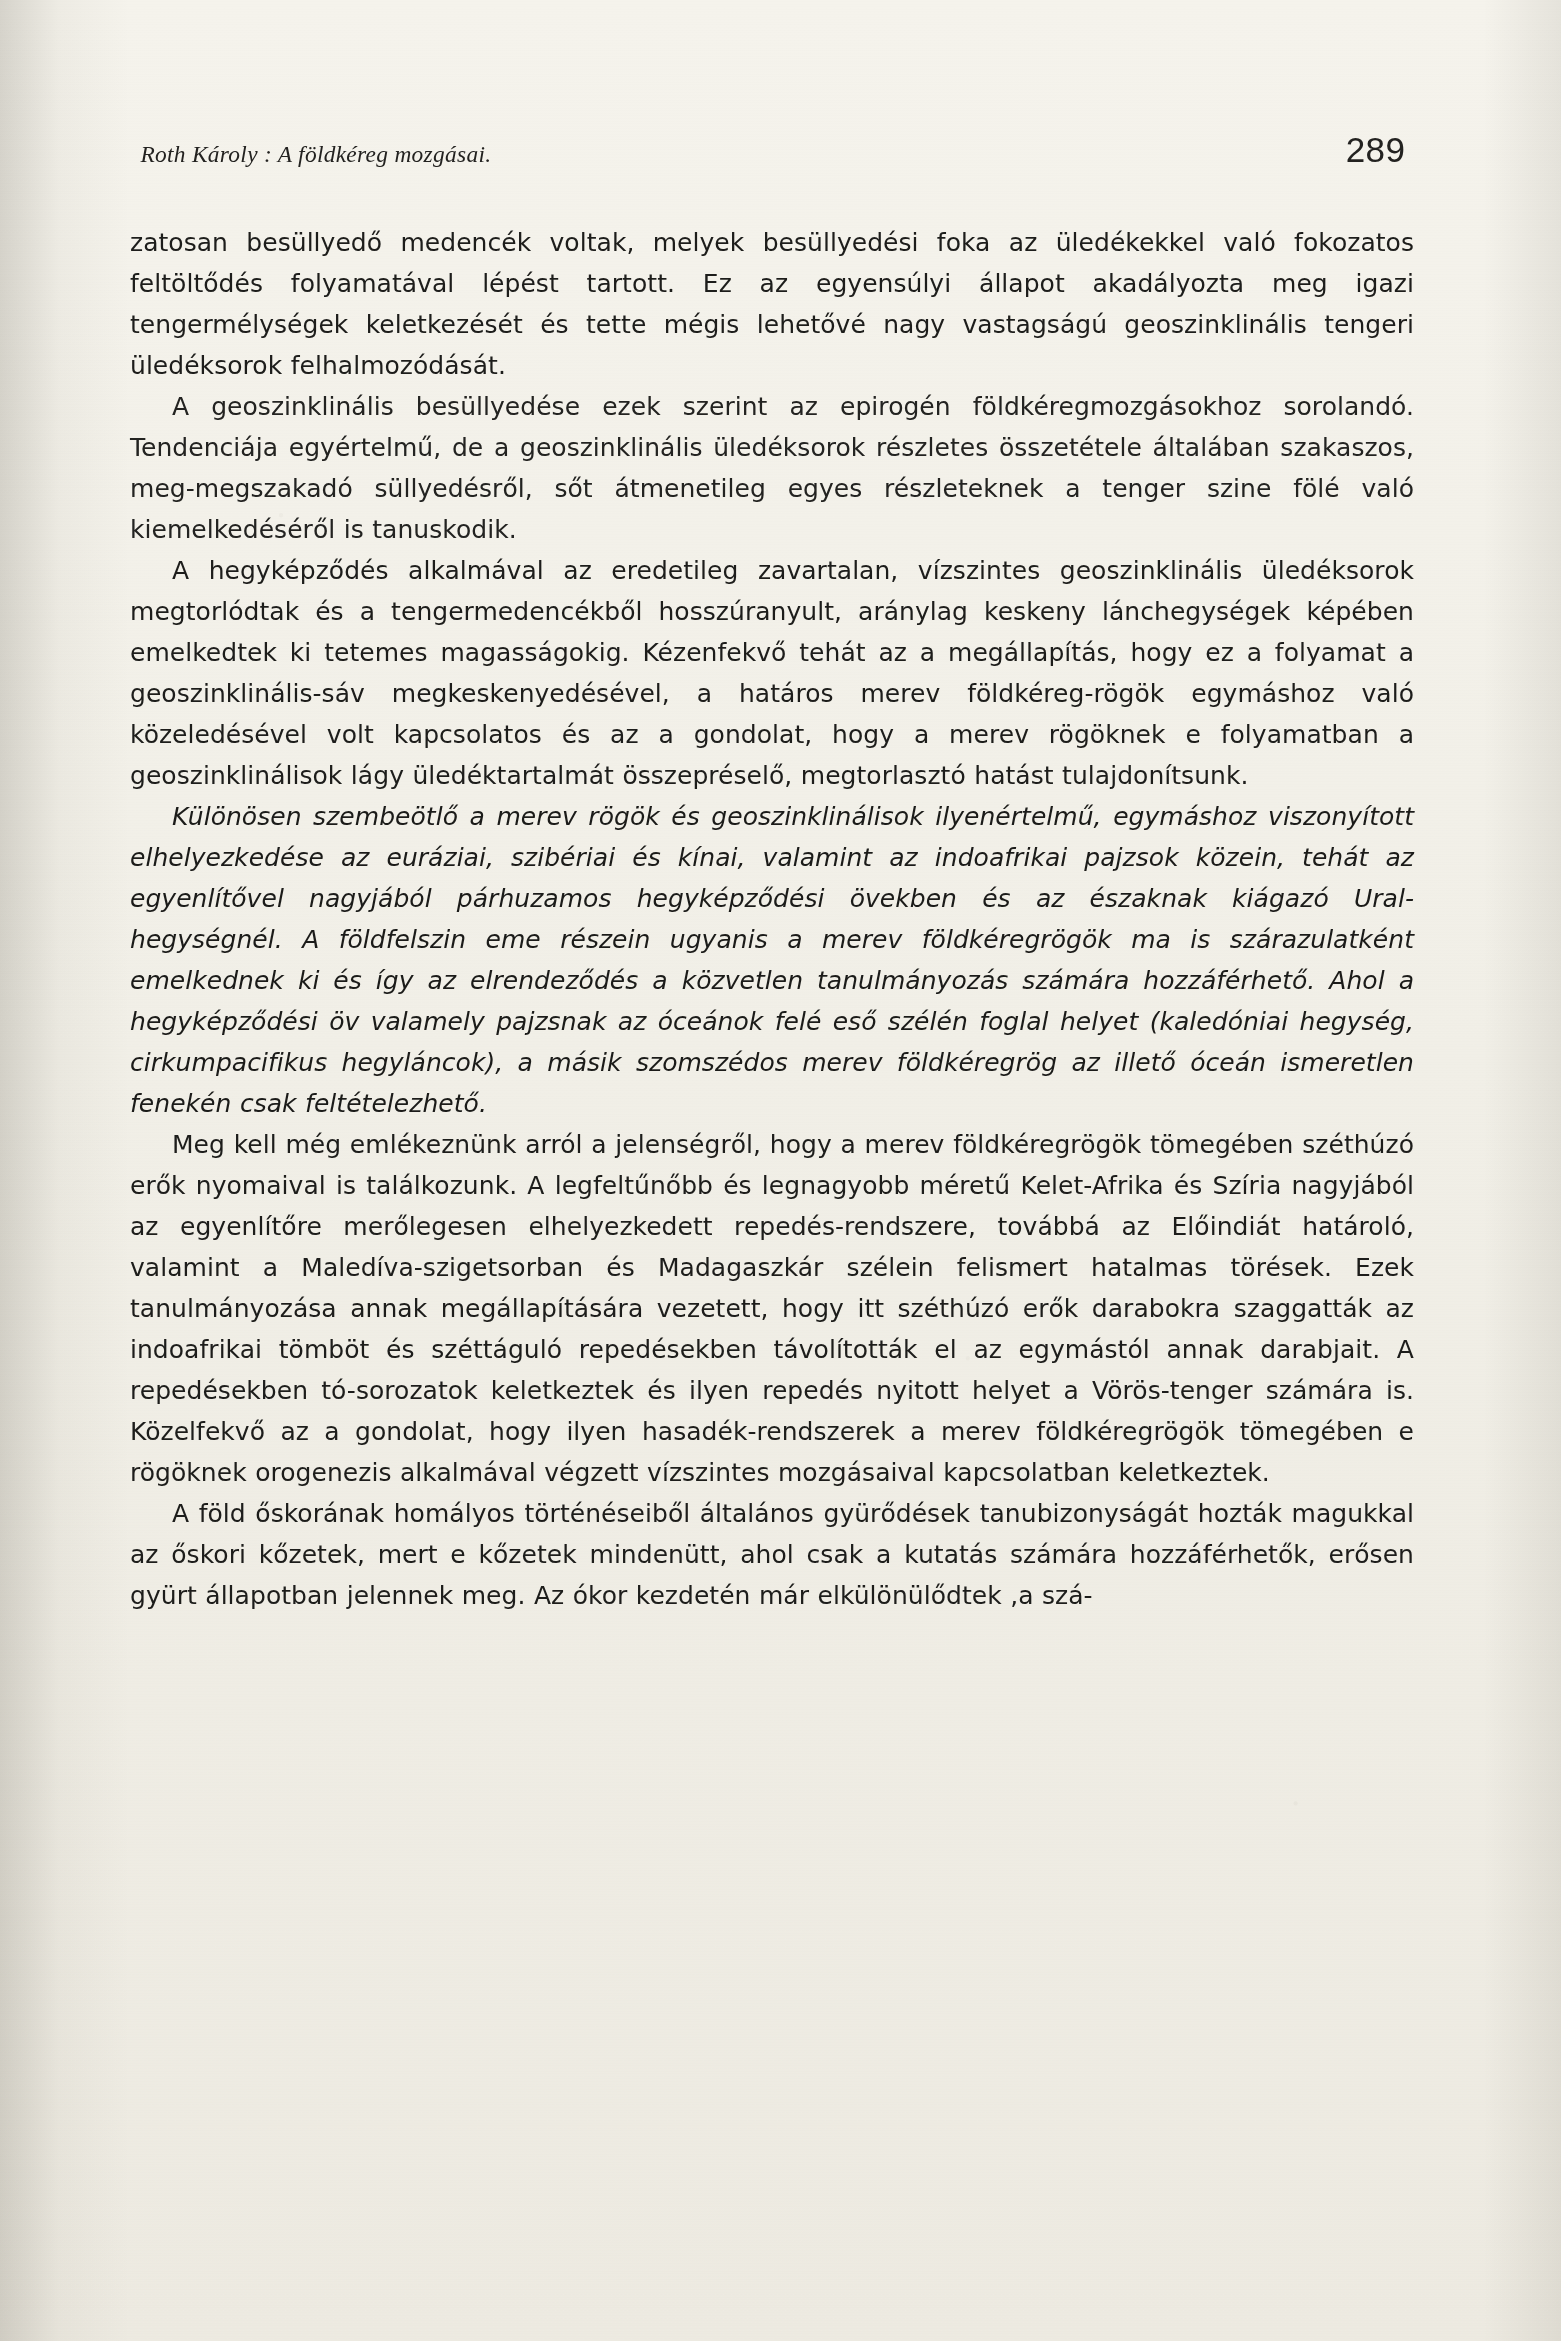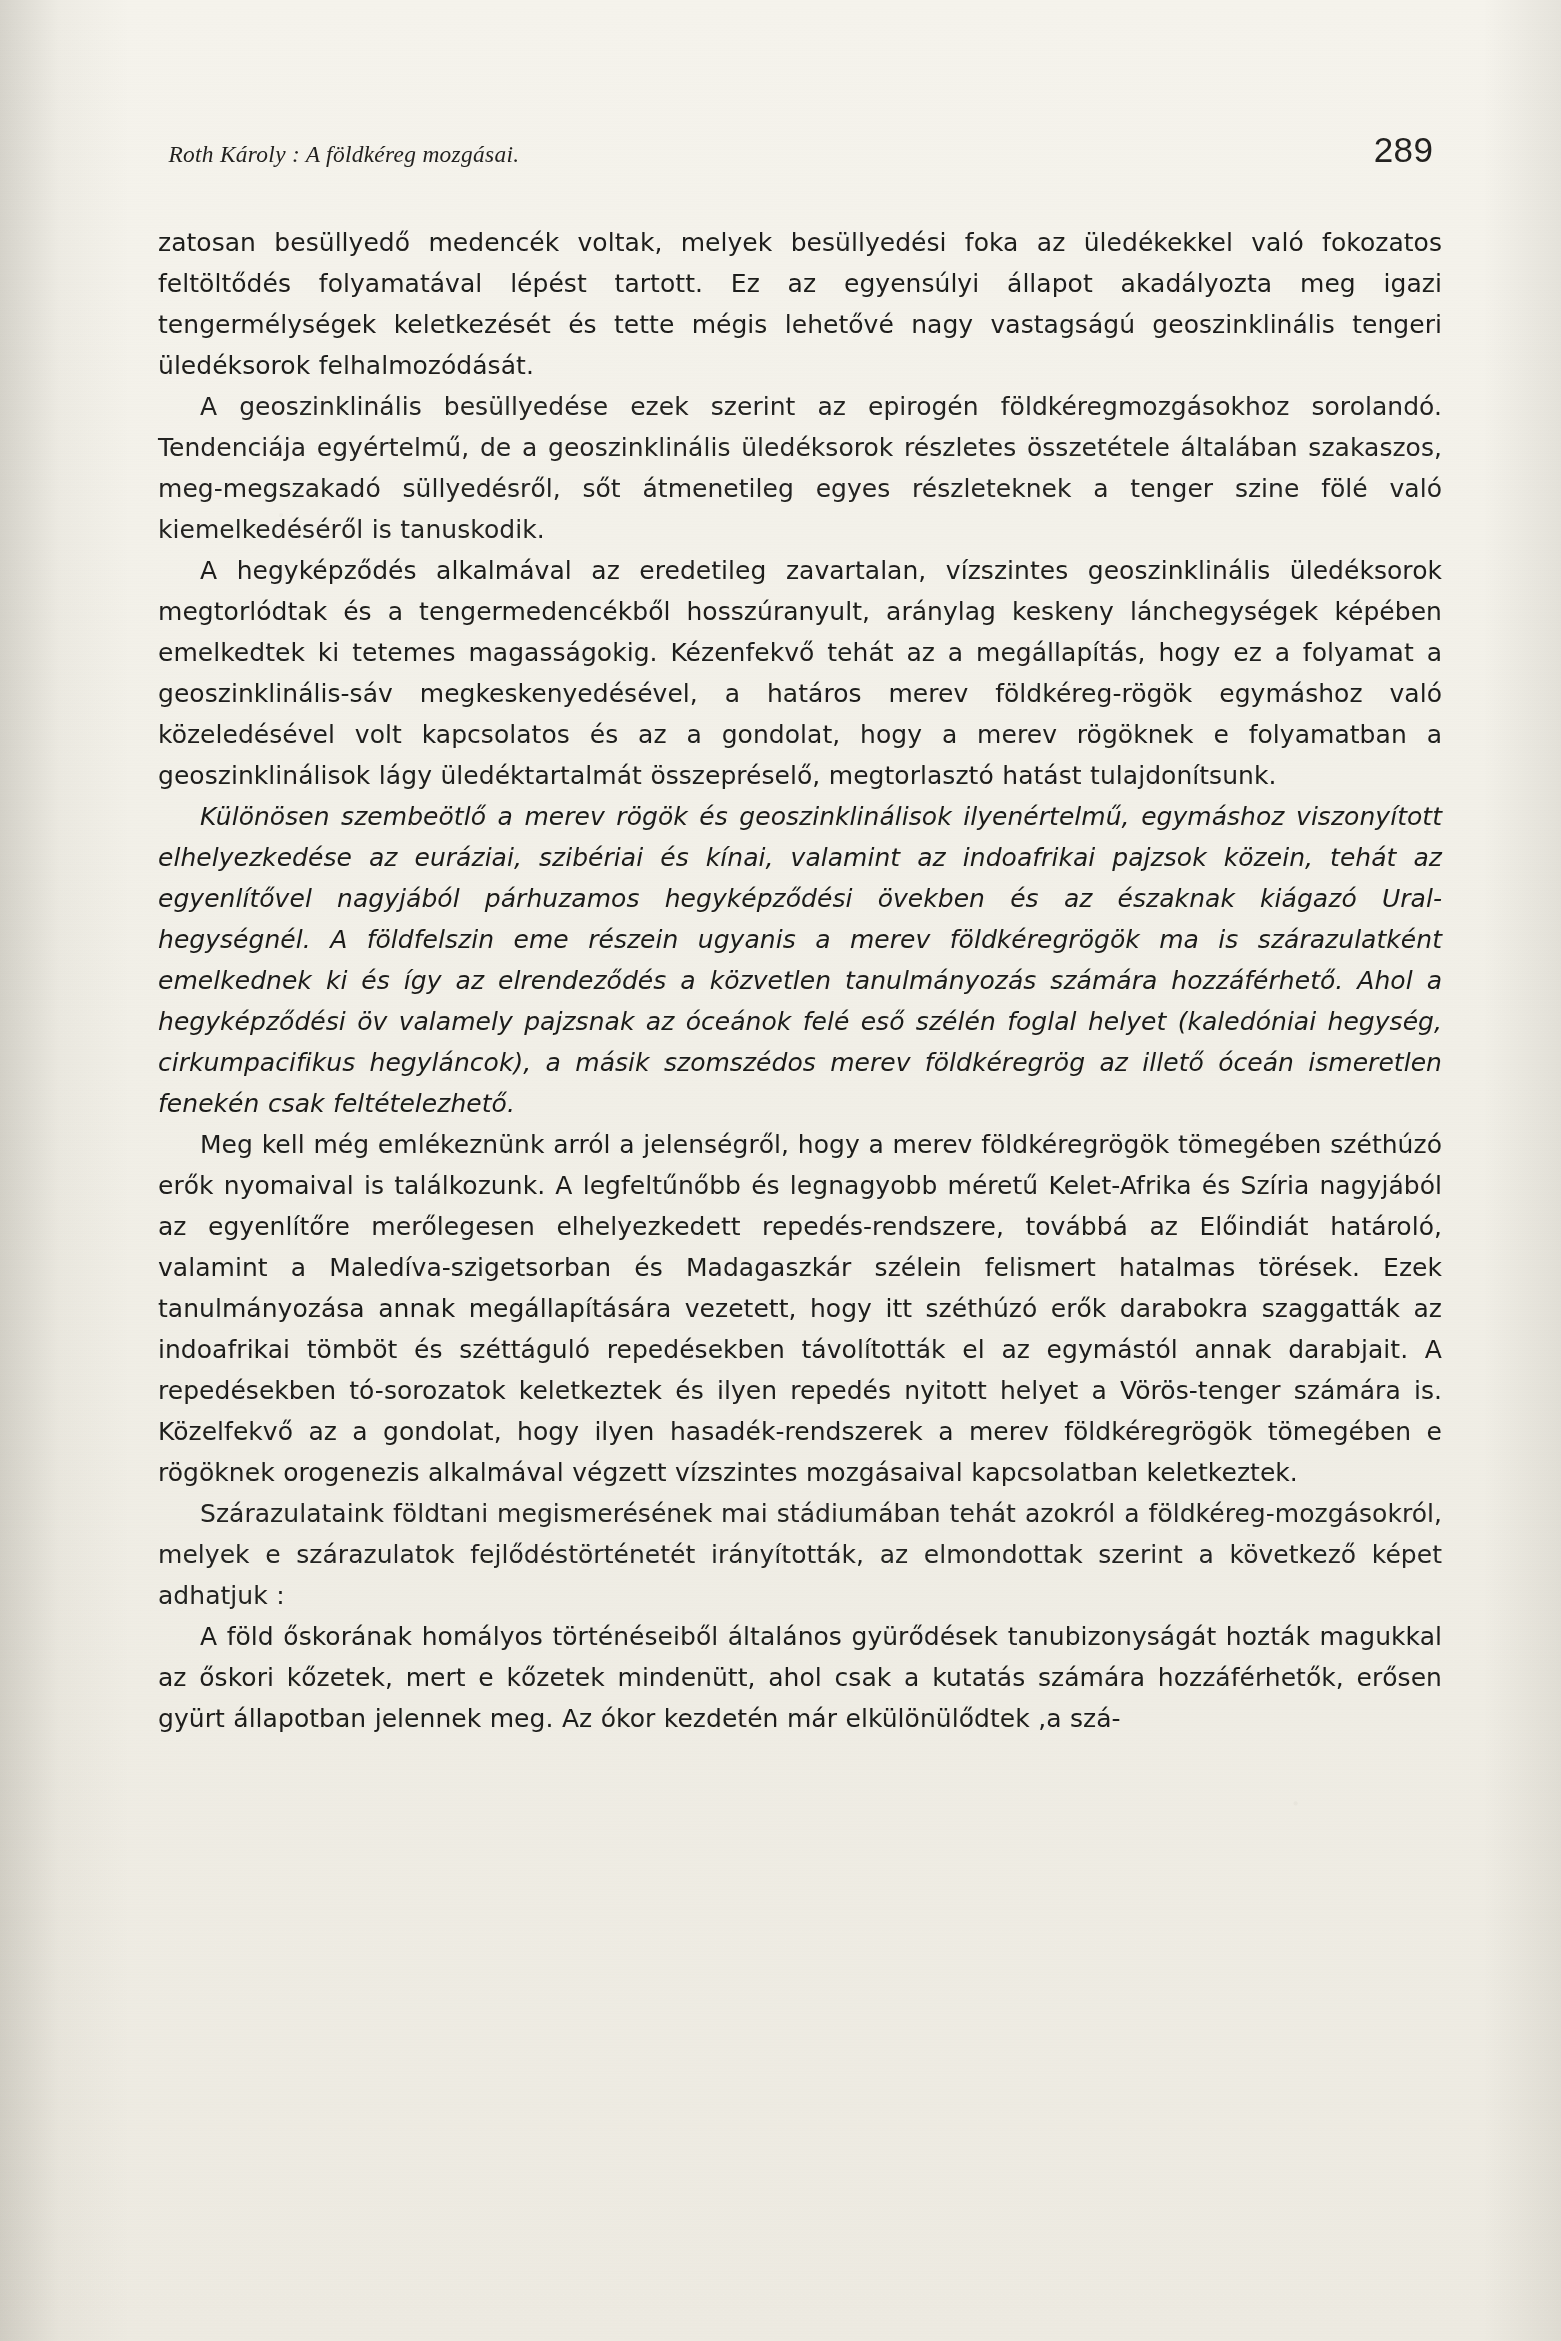--- a/index.html
+++ b/index.html
@@ -38,21 +38,21 @@
     content: "";
     position: absolute;
     right: 0; top: 0; bottom: 0;
     width: 78px;
     background: linear-gradient(270deg, rgba(90,85,72,0.10) 0%, rgba(255,255,255,0) 100%);
     pointer-events: none;
   }
 
   .content {
     position: absolute;
-    left: 158px;
+    left: 130px;
     top: 130px;
     width: 1284px;
   }
 
   .runhead {
     display: flex;
     align-items: baseline;
     justify-content: space-between;
     margin: 0 0 52px 0;
     padding: 0 8.7px 0 10.4px;
@@ -109,20 +109,19 @@
       <div class="title">Roth Károly :  A földkéreg mozgásai.</div>
       <div class="pageno">289</div>
     </div>
 
     <div class="body-text">
       <p class="ink-a">zatosan besüllyedő medencék voltak, melyek besüllyedési foka az üledékekkel való fokozatos feltöltődés folyamatával lépést tartott. Ez az egyensúlyi állapot akadályozta meg igazi tengermélységek keletkezését és tette mégis lehetővé nagy vastagságú geoszinklinális tengeri üledéksorok felhalmozódását.</p>
       <p class="indent ink-b">A geoszinklinális besüllyedése ezek szerint az epirogén földkéregmozgásokhoz sorolandó. Tendenciája egyértelmű, de a geoszinklinális üledéksorok részletes összetétele általában szakaszos, meg-megszakadó süllyedésről, sőt átmenetileg egyes részleteknek a tenger szine fölé való kiemelkedéséről is tanuskodik.</p>
       <p class="indent ink-a">A hegyképződés alkalmával az eredetileg zavartalan, vízszintes geoszinklinális üledéksorok megtorlódtak és a tengermedencékből hosszúranyult, aránylag keskeny lánchegységek képében emelkedtek ki tetemes magasságokig. Kézenfekvő tehát az a megállapítás, hogy ez a folyamat a geoszinklinális-sáv megkeskenyedésével, a határos merev földkéreg-rögök egymáshoz való közeledésével volt kapcsolatos és az a gondolat, hogy a merev rögöknek e folyamatban a geoszinklinálisok lágy üledéktartalmát összepréselő, megtorlasztó hatást tulajdonítsunk.</p>
       <p class="indent ink-c">Különösen szembeötlő a merev rögök és geoszinklinálisok ilyenértelmű, egymáshoz viszonyított elhelyezkedése az euráziai, szibériai és kínai, valamint az indoafrikai pajzsok közein, tehát az egyenlítővel nagyjából párhuzamos hegyképződési övekben és az északnak kiágazó Ural-hegységnél. A földfelszin eme részein ugyanis a merev földkéregrögök ma is szárazulatként emelkednek ki és így az elrendeződés a közvetlen tanulmányozás számára hozzáférhető. Ahol a hegyképződési öv valamely pajzsnak az óceánok felé eső szélén foglal helyet (kaledóniai hegység, cirkumpacifikus hegyláncok), a másik szomszédos merev földkéregrög az illető óceán ismeretlen fenekén csak feltételezhető.</p>
       <p class="indent ink-a">Meg kell még emlékeznünk arról a jelenségről, hogy a merev földkéregrögök tömegében széthúzó erők nyomaival is találkozunk. A legfeltűnőbb és legnagyobb méretű Kelet-Afrika és Szíria nagyjából az egyenlítőre merőlegesen elhelyezkedett repedés-rendszere, továbbá az Előindiát határoló, valamint a Maledíva-szigetsorban és Madagaszkár szélein felismert hatalmas törések. Ezek tanulmányozása annak megállapítására vezetett, hogy itt széthúzó erők darabokra szaggatták az indoafrikai tömböt és széttáguló repedésekben távolították el az egymástól annak darabjait. A repedésekben tó-sorozatok keletkeztek és ilyen repedés nyitott helyet a Vörös-tenger számára is. Közelfekvő az a gondolat, hogy ilyen hasadék-rendszerek a merev földkéregrögök tömegében e rögöknek orogenezis alkalmával végzett vízszintes mozgásaival kapcsolatban keletkeztek.</p>
-      <p class="indent ink-b">Szárazulataink földtani megismerésének mai stádiumában tehát azokról a földkéreg-mozgásokról, melyek e szárazulatok fejlődéstörténetét irányították, az elmondottak szerint a következő képet adhatjuk :</p>
       <p class="indent ink-a">A föld őskorának homályos történéseiből általános gyürődések tanubizonyságát hozták magukkal az őskori kőzetek, mert e kőzetek mindenütt, ahol csak a kutatás számára hozzáférhetők, erősen gyürt állapotban jelennek meg. Az ókor kezdetén már elkülönülődtek ,a szá-</p>
     </div>
 
   </div>
   <div class="noise"></div>
 </div>
 
 
 </body></html>

